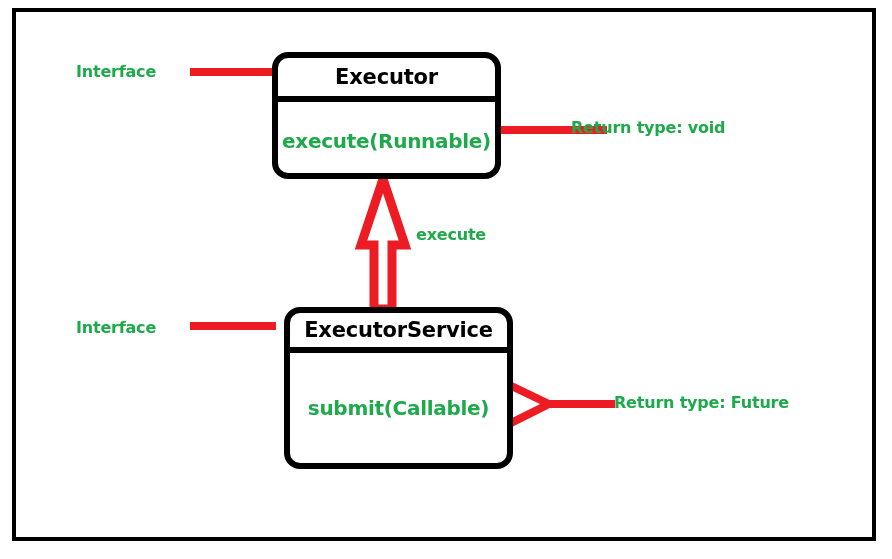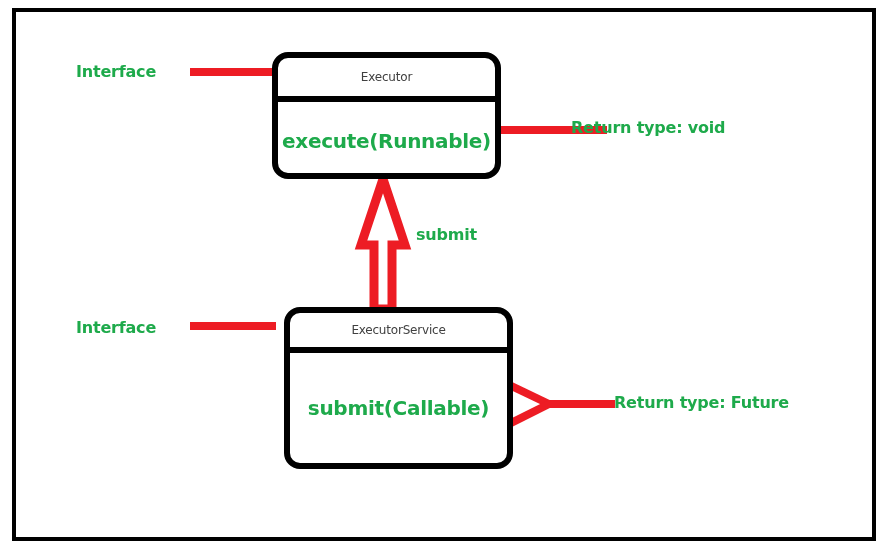--- a/index.html
+++ b/index.html
@@ -60,23 +60,23 @@
     width: 100%;
     display: flex;
     flex-direction: column;
     align-items: center;
     justify-content: center;
   }
   #box-executor .uml-body { height: 78px; align-items: center; }
   #box-executorservice .uml-body { height: 110px; gap: 20px; }
 
   .cls-name {
-    color: #404040;
-    font-size: 12px;
-    font-weight: normal;
+    color: #000000;
+    font-size: 21px;
+    font-weight: bold;
     letter-spacing: -0.2px;
     white-space: nowrap;
   }
   .method {
     color: #1eaa4b;
     font-size: 20px;
     font-weight: bold;
     letter-spacing: -0.3px;
     white-space: nowrap;
   }
@@ -156,15 +156,15 @@
     </div>
     <div class="uml-body">
       <span class="method">submit(Callable)</span>
     </div>
   </div>
 
   <span class="annot" id="label-interface-top">Interface</span>
   <span class="annot" id="label-interface-bottom">Interface</span>
   <span class="annot" id="label-return-void">Return type: void</span>
   <span class="annot" id="label-return-future">Return type: Future</span>
-  <span class="annot" id="label-extends">submit</span>
+  <span class="annot" id="label-extends">execute</span>
 
 </div>
 
 </body></html>

